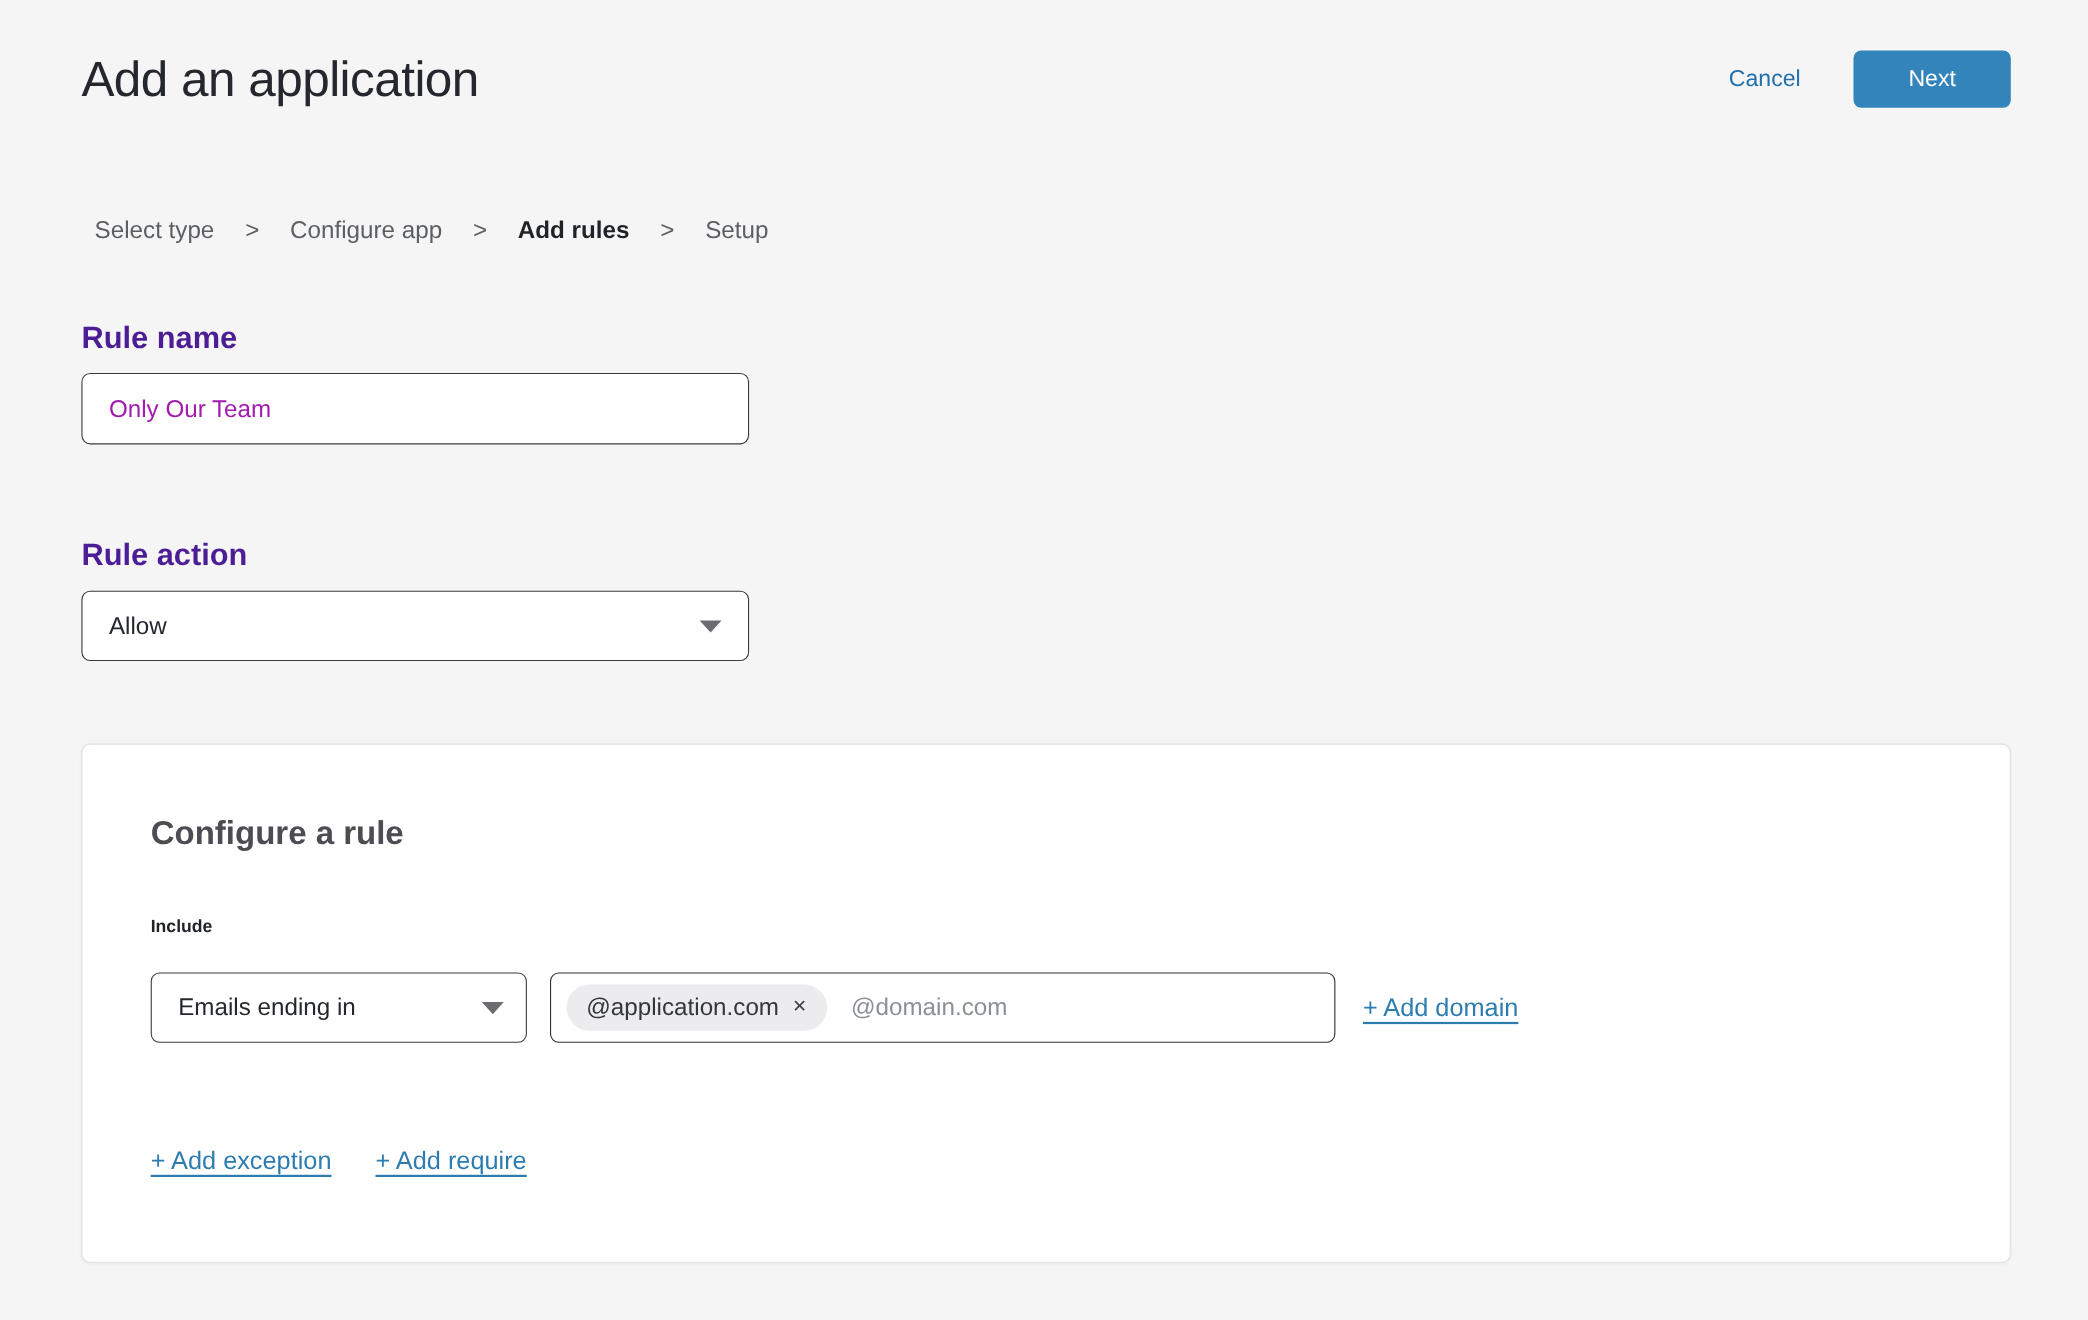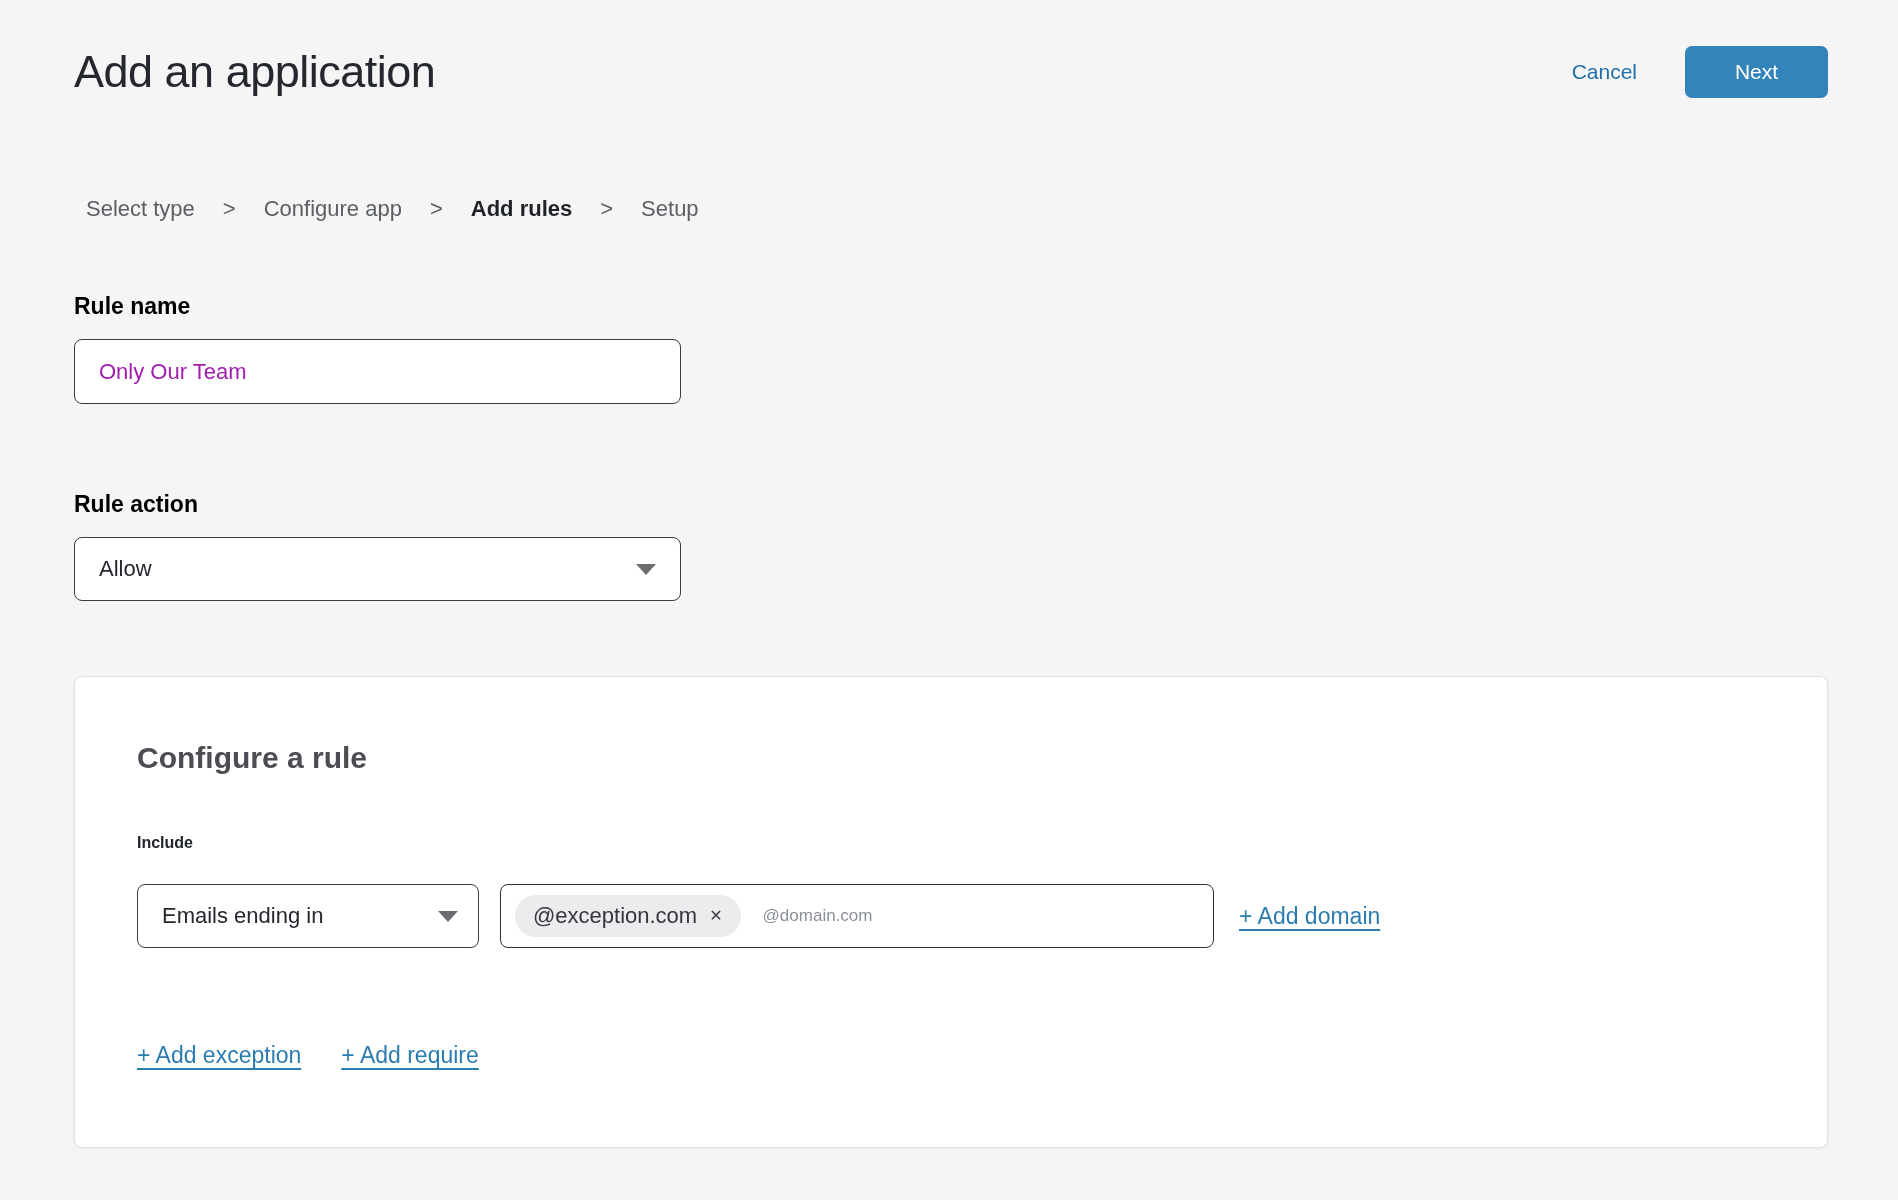--- a/index.html
+++ b/index.html
@@ -69,23 +69,23 @@
   }
   .crumb { cursor: default; }
   .crumb-active {
     font-weight: 700;
     color: #1f2328;
   }
   .crumb-sep { color: #5b5f63; }
 
   
   .field-label {
-    font-size: 23px;
+    font-size: 28px;
     font-weight: 600;
-    color: #000000;
+    color: #4c1d95;
     line-height: 27px;
   }
   .rule-name-label { margin-top: 71px; }
   .text-input {
     display: block;
     margin-top: 19px;
     width: 607px;
     height: 65px;
     background: #ffffff;
     border: 1.5px solid #3a3a40;
@@ -195,21 +195,21 @@
     line-height: 1;
     font-weight: 700;
   }
   .tag-text-input {
     flex: 1;
     min-width: 0;
     margin-left: 22px;
     border: none;
     outline: none;
     background: transparent;
-    font-size: 17px;
+    font-size: 22px;
     font-family: inherit;
     color: #24282e;
   }
   .tag-text-input::placeholder { color: #8b9097; }
   .add-link {
     font-size: 23px;
     color: #2c7cb0;
     text-decoration: underline;
     text-underline-offset: 5px;
     cursor: pointer;
@@ -259,21 +259,21 @@
     <div class="include-label">Include</div>
 
     <div class="include-row">
       <div class="selector-box">
         <span>Emails ending in</span>
         <span class="caret-down"></span>
       </div>
 
       <div class="tag-input">
         <span class="chip">
-          <span>@exception.com</span>
+          <span>@application.com</span>
           <span class="chip-close">✕</span>
         </span>
         <input class="tag-text-input" type="text" placeholder="@domain.com" style="">
       </div>
 
       <a class="add-link add-include-link">+ Add domain</a>
     </div>
 
     <div class="bottom-links">
       <a class="add-link">+ Add exception</a>

